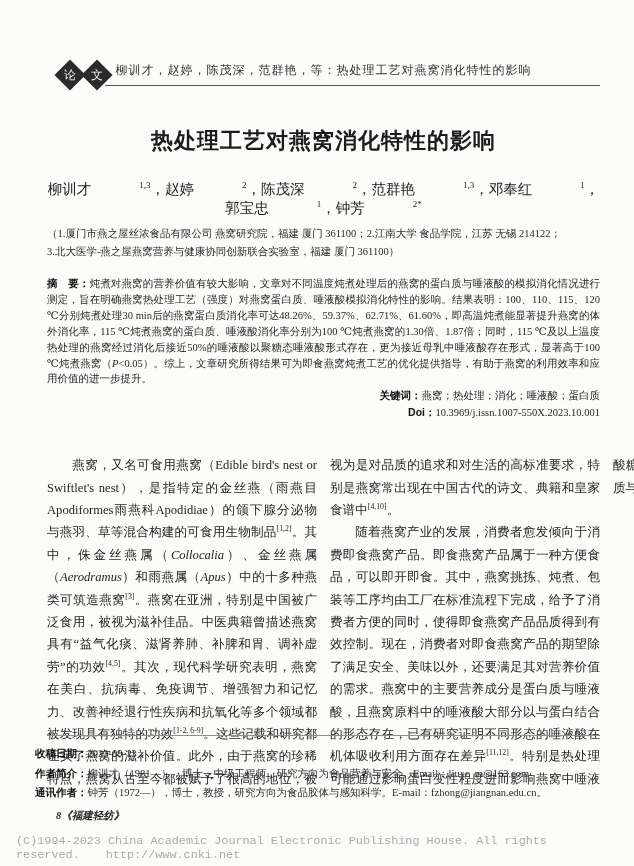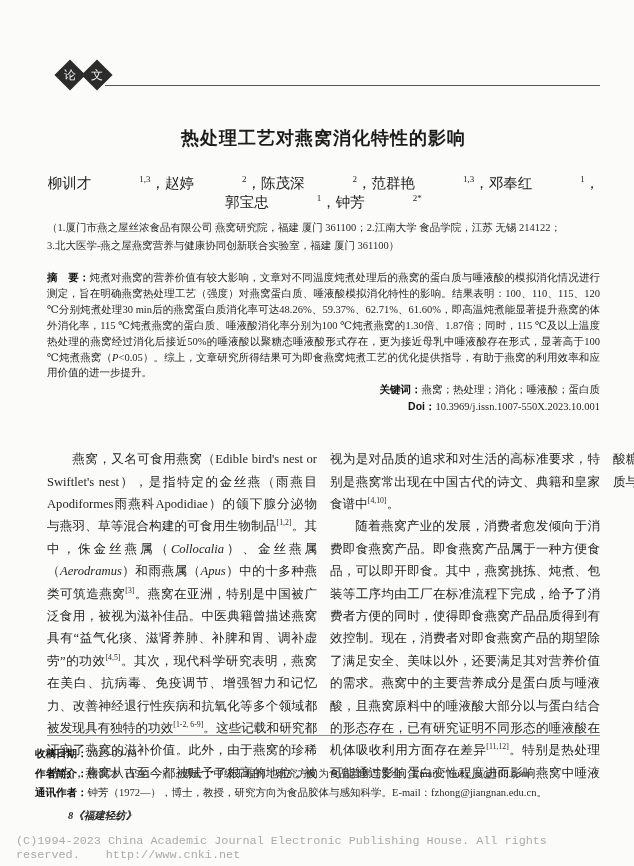--- a/index.html
+++ b/index.html
@@ -26,21 +26,21 @@
   .d1{left:12px;} .d2{left:39px;}
   .header-rule{position:absolute; left:58px; right:0; top:29px; border-top:1.2px solid #565656;}
   .run-head{
     text-align:center; padding-top:6px; font-size:12px; letter-spacing:1px; color:#333;
   }
 
   
   .title{
     margin-top:28px; text-align:center;
     font-family:"Liberation Sans","DejaVu Sans",sans-serif;
-    font-weight:bold; font-size:18px; color:#1c1c1c; letter-spacing:1px;
+    font-weight:bold; font-size:22px; color:#1c1c1c; letter-spacing:1px;
   }
   .authors{margin-top:24px; text-align:center; font-size:14.5px; color:#222;}
   .authors sup{font-size:9px;margin-left:48px;}
   .affils{margin-top:7px; font-size:10.5px; line-height:18px; color:#2a2a2a;}
 
   
   .meta{margin-top:15px; font-size:10.5px; line-height:15.9px; text-align:justify; color:#262626;}
   .h-label{font-family:"Liberation Sans","DejaVu Sans",sans-serif; font-weight:bold; color:#111;}
   .meta-par{margin:0;}
   .meta-line{margin-top:1px; text-align:right;}
@@ -55,21 +55,21 @@
   }
   .body-cols p{margin:0; text-indent:2em;}
   sup{font-size:0.62em; line-height:0;}
 
   
   .fn-rule{position:absolute; top:735px; left:47px; width:553px; border-top:1.2px solid #8f8f8f;}
   .footnotes{position:absolute; top:744px; left:35px; width:553px; font-size:10.5px; line-height:18.6px; color:#2a2a2a;}
   .fn-label{font-family:"Liberation Sans","DejaVu Sans",sans-serif; font-weight:bold; color:#111;}
 
   .page-num{
-    position:absolute; top:809px; left:68px;
+    position:absolute; top:809px; left:56px;
     font-size:10.5px; font-style:italic; font-weight:bold; color:#2a2a2a;
   }
   .copyright{
     position:absolute; top:834px; left:16px; width:620px;
     font-size:11.8px; color:#ababab; font-family:Liberation Mono, monospace;
   }
   .copyright .url{margin-left:26px;}
 </style>
 </head>
 <body>
@@ -77,20 +77,21 @@
 <div class="page">
   <div class="main">
 
     <div class="header">
       <div class="diamond d1">
         <span class="dch">论</span>
       </div>
       <div class="diamond d2">
         <span class="dch">文</span>
       </div>
+      <div class="run-head">柳训才，赵婷，陈茂深，范群艳，等：热处理工艺对燕窝消化特性的影响</div>
       <div class="header-rule"></div>
     </div>
 
     <div class="title">热处理工艺对燕窝消化特性的影响</div>
 
     <div class="authors"><span>柳训才</span><sup>1,3</sup><span>，赵婷</span><sup>2</sup><span>，陈茂深</span><sup>2</sup><span>，范群艳</span><sup>1,3</sup><span>，邓奉红</span><sup>1</sup><span>，郭宝忠</span><sup>1</sup><span>，钟芳</span><sup>2*</sup></div>
 
     <div class="affils">
         <div>（1.厦门市燕之屋丝浓食品有限公司 燕窝研究院，福建 厦门 361100；2.江南大学 食品学院，江苏 无锡 214122；</div>
         <div>3.北大医学-燕之屋燕窝营养与健康协同创新联合实验室，福建 厦门 361100）</div>

